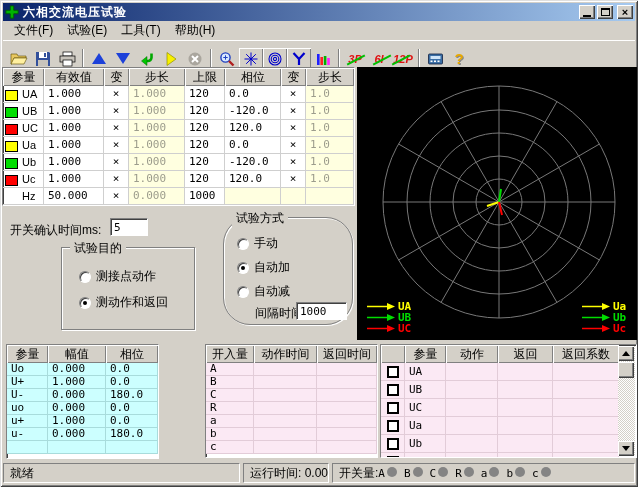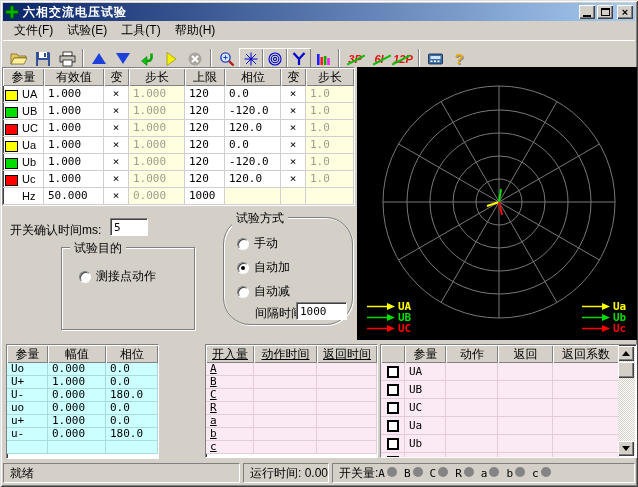--- a/index.html
+++ b/index.html
@@ -405,20 +405,24 @@
 
   <span class="lbl" style="left:10px;top:222px;">开关确认时间ms:</span>
   <input class="field sunken mono" style="left: 110px; top: 218px; width: 38px; height: 18px;" value="5">
 
   <div class="groupbox" style="left:14px;top:247px;width:134px;height:83px;margin-left:47px;">
     <span class="gb-title">试验目的</span>
     <div class="radio-row" style="left:12px;top:20px;">
       <span class="radio"></span>
       <span>测接点动作</span>
     </div>
+    <div class="radio-row" style="left:12px;top:46px;">
+      <span class="radio on"></span>
+      <span>测动作和返回</span>
+    </div>
   </div>
 
   <div class="groupbox" style="left:223px;top:217px;width:130px;height:108px;border-radius:27px;">
     <span class="gb-title">试验方式</span>
     <div class="radio-row" style="left:8px;top:17px;">
       <span class="radio"></span>
       <span>手动</span>
     </div>
     <div class="radio-row" style="left:8px;top:41px;">
       <span class="radio on"></span>
@@ -470,21 +474,21 @@
           <div class="bcell sc2">180.0</div>
         </div>
         <div class="brow">
           <div class="bcell sc0"></div>
           <div class="bcell sc1"></div>
           <div class="bcell sc2"></div>
         </div>
       </div>
   </div>
 
-  <div class="btable sunken inp" style="left:205px;top:344px;width:173px;height:114px;text-decoration:underline;">
+  <div class="btable sunken inp" style="left:205px;top:344px;width:173px;height:114px;">
     <div class="hrow" id="inp-head">
         <div class="thead ic0">开入量</div>
         <div class="thead ic1">动作时间</div>
         <div class="thead ic2">返回时间</div>
       </div>
     <div id="inp-body">
         <div class="brow">
           <div class="bcell ic0">A</div>
           <div class="bcell ic1"></div>
           <div class="bcell ic2"></div>

